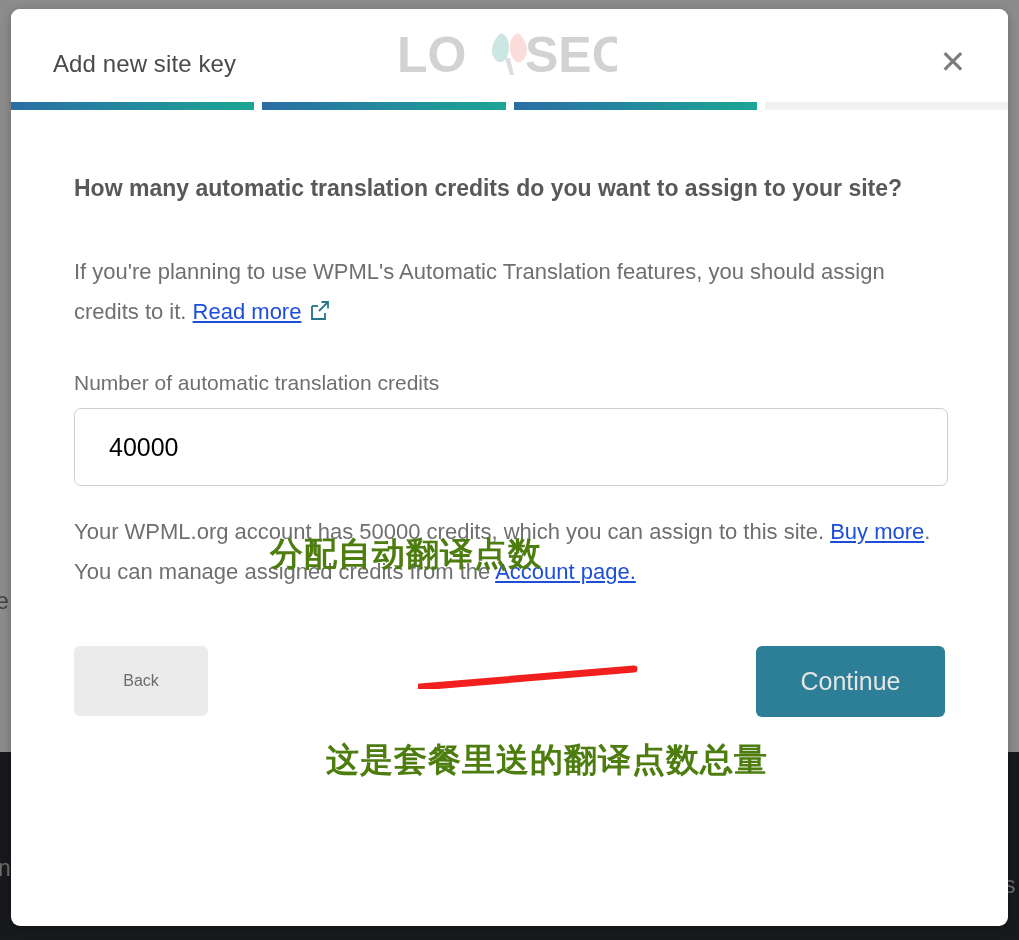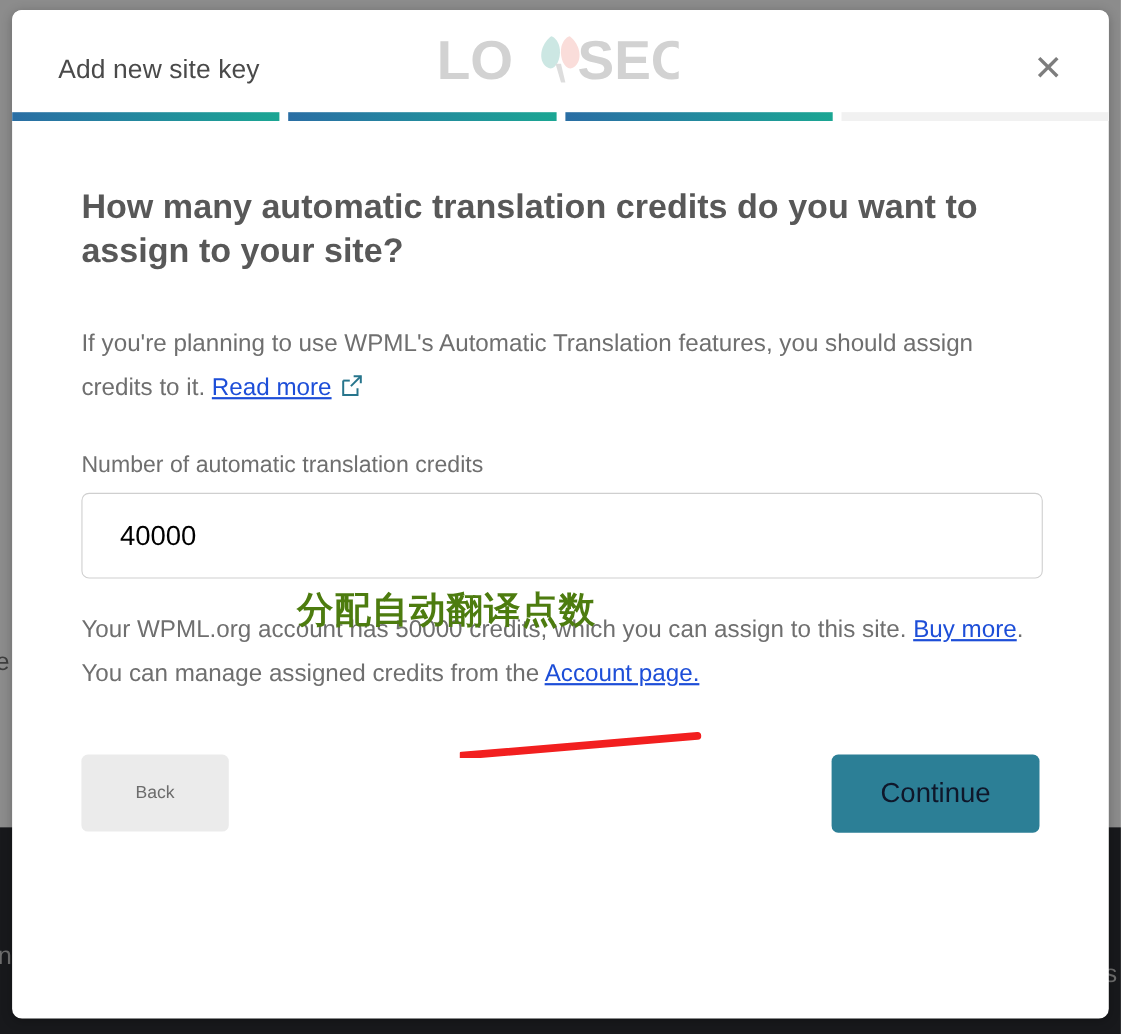--- a/index.html
+++ b/index.html
@@ -133,21 +133,21 @@
   .lbl.active { color: #2b2b2b; font-weight: bold; }
   .lbl.inactive { color: #8d8d8d; font-weight: 400; }
 
   
   .modal-body {
     position: relative;
     padding: 0 63px;
   }
   .question {
     margin-top: 58px;
-    font-size: 31px;
+    font-size: 23px;
     font-weight: bold;
     color: #585858;
     line-height: 40px;
     max-width: 830px;
   }
   .intro {
     margin-top: 44px;
     font-size: 22px;
     color: #6f6f6f;
     line-height: 40px;
@@ -219,21 +219,21 @@
     position: absolute;
     right: 0;
     top: 0;
     width: 189px;
     height: 71px;
     background: #2c7f96;
     border: none;
     border-radius: 6px;
     font-family: "Liberation Sans", sans-serif;
     font-size: 25px;
-    color: #0f172a;
+    color: #e5e5e5;
     cursor: pointer;
   }
 
   
   .annot {
     position: absolute;
     color: #4d7c0f;
     font-weight: bold;
     font-family: "Liberation Sans", sans-serif;
     white-space: nowrap;
@@ -324,19 +324,20 @@
 
       <div class="footer">
         <button class="btn-back">Back</button>
         <button class="btn-continue">Continue</button>
       </div>
 
     </div>
   </div>
 
   <div class="annot a1">分配自动翻译点数</div>
+  <div class="annot a2">这是套餐里送的翻译点数总量</div>
   <div class="annot-line">
     <svg width="220" height="26" viewBox="0 0 220 26">
       <path d="M2 24 L216 6" stroke="#f21f1f" stroke-width="7" stroke-linecap="round" fill="none"></path>
     </svg>
   </div>
 
 </div>
 
 </body></html>

